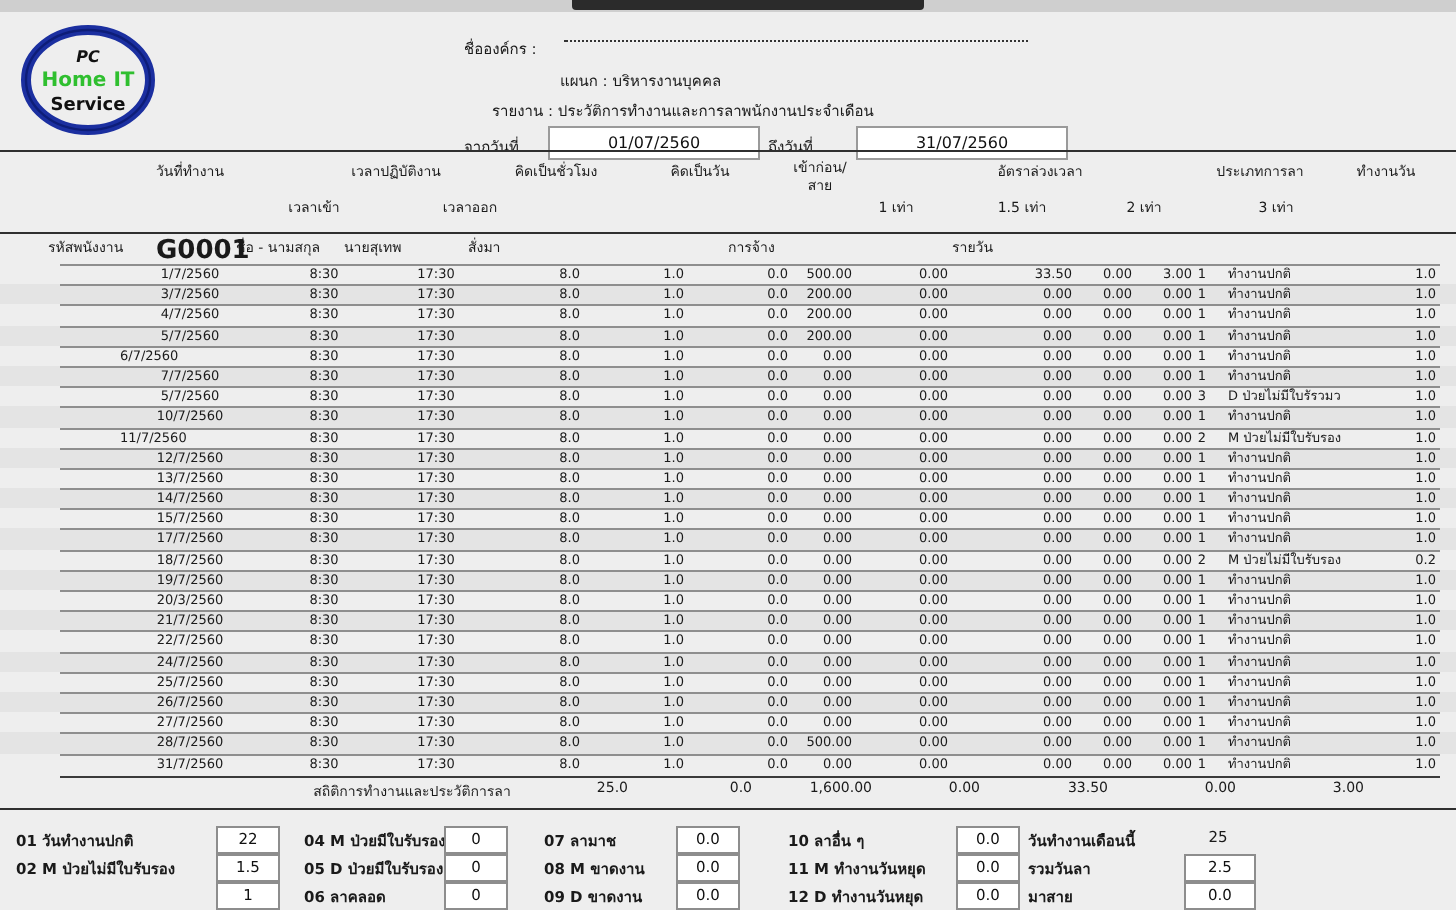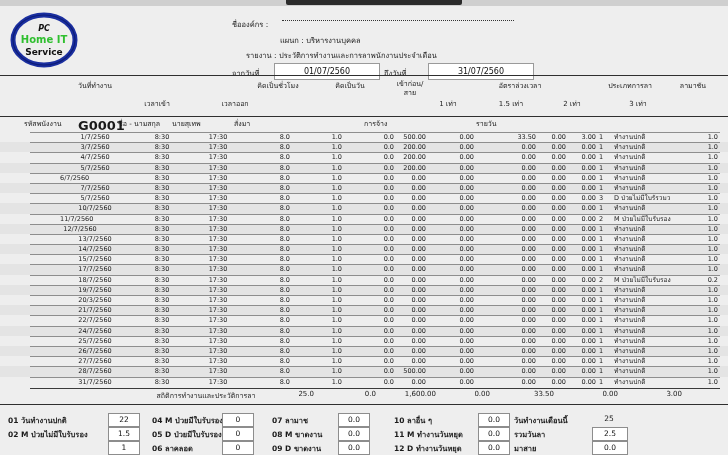--- a/index.html
+++ b/index.html
@@ -91,33 +91,34 @@
       <div class="dr-box" style="left:42px;width:104px;">01/07/2560</div>
       <div class="dr-label" style="left:152px;">ถึงวันที่</div>
       <div class="dr-box" style="left:196px;width:104px;">31/07/2560</div>
     </div>
   </div>
 
   <div class="rule" style="top:69px;"></div>
 
   <div class="thead">
     <div class="th" style="left:40px;top:2px;width:110px;">วันที่ทำงาน</div>
+    <div class="th" style="left:128px;top:2px;width:140px;">เวลาปฏิบัติงาน</div>
     <div class="th-sub" style="left:112px;top:20px;width:90px;">เวลาเข้า</div>
     <div class="th-sub" style="left:190px;top:20px;width:90px;">เวลาออก</div>
     <div class="th" style="left:228px;top:2px;width:100px;">คิดเป็นชั่วโมง</div>
     <div class="th" style="left:310px;top:2px;width:80px;">คิดเป็นวัน</div>
     <div class="th" style="left:380px;top:2px;width:60px;line-height:9px;white-space:pre;">เข้าก่อน/
 สาย</div>
     <div class="th" style="left:440px;top:2px;width:160px;">อัตราล่วงเวลา</div>
     <div class="th-sub" style="left:418px;top:20px;width:60px;">1 เท่า</div>
     <div class="th-sub" style="left:478px;top:20px;width:66px;">1.5 เท่า</div>
     <div class="th-sub" style="left:542px;top:20px;width:60px;">2 เท่า</div>
     <div class="th-sub" style="left:608px;top:20px;width:60px;">3 เท่า</div>
     <div class="th" style="left:570px;top:2px;width:120px;">ประเภทการลา</div>
-    <div class="th" style="left:660px;top:2px;width:66px;">ลามาชัน</div>
+    <div class="th" style="left:660px;top:2px;width:66px;">ทำงานวัน</div>
   </div>
 
   <div class="rule" style="top:110px;"></div>
 
   <div class="emprow">
     <div class="emp" style="left:24px;">รหัสพนังงาน</div>
     <div class="emp b" style="left:78px;">G0001</div>
     <div class="emp" style="left:118px;">ชื่อ - นามสกุล</div>
     <div class="emp" style="left:172px;">นายสุเทพ</div>
     <div class="emp" style="left:234px;">สั่งมา</div>
@@ -274,21 +275,21 @@
         <div class="c" style="left: 426px; width: 48px; text-align: right;">0.00</div>
         <div class="c" style="left: 488px; width: 48px; text-align: right;">0.00</div>
         <div class="c" style="left: 518px; width: 48px; text-align: right;">0.00</div>
         <div class="c" style="left: 566px; width: 30px; text-align: right;">0.00</div>
         <div class="c" style="left: 594px; width: 14px; text-align: center;">2</div>
         <div class="c" style="left: 614px; width: 96px; text-align: left;">M ป่วยไม่มีใบรับรอง</div>
         <div class="c" style="left: 690px; width: 28px; text-align: right;">1.0</div>
       </div>
       <div class="row alt">
         <div class="sep"></div>
-        <div class="c" style="left: 45px; width: 70px; text-align: center;">12/7/2560</div>
+        <div class="c" style="left: 60px; width: 70px; text-align: center;">12/7/2560</div>
         <div class="c" style="left: 140px; width: 44px; text-align: center;">8:30</div>
         <div class="c" style="left: 196px; width: 44px; text-align: center;">17:30</div>
         <div class="c" style="left: 248px; width: 42px; text-align: right;">8.0</div>
         <div class="c" style="left: 300px; width: 42px; text-align: right;">1.0</div>
         <div class="c" style="left: 352px; width: 42px; text-align: right;">0.0</div>
         <div class="c" style="left: 370px; width: 56px; text-align: right;">0.00</div>
         <div class="c" style="left: 426px; width: 48px; text-align: right;">0.00</div>
         <div class="c" style="left: 488px; width: 48px; text-align: right;">0.00</div>
         <div class="c" style="left: 518px; width: 48px; text-align: right;">0.00</div>
         <div class="c" style="left: 566px; width: 30px; text-align: right;">0.00</div>

